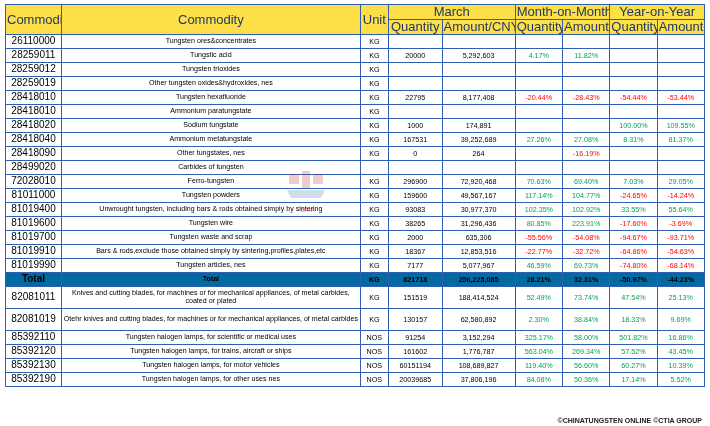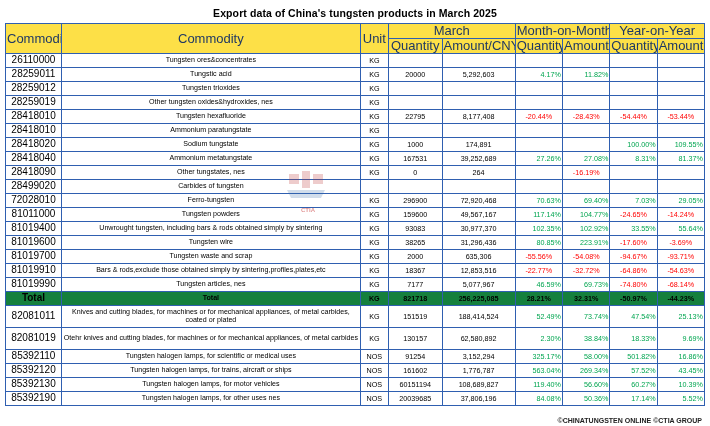--- a/index.html
+++ b/index.html
@@ -46,24 +46,24 @@
     font-size:13px;
     color:#1f3864;
     height:14px;
   }
   thead th.tall{height:28px;}
   tbody td{height:13px;background:#ffffff;}
   td.commodity{white-space:normal;font-size:7.1px;line-height:1.05;}
   td.code{font-size:10px;}
   .row-tall td{height:21px;}
   .row-tall td.commodity{white-space:normal;}
-  .green{color:#00a550;text-align:right;}
+  .green{color:#00a550;}
   .red{color:#ff0000;}
   .total-row td{
-    background:#15803d;
+    background:#0369a1;
     font-weight:bold;
   }
   .footer{
     position:absolute;
     right:8px;
     bottom:2px;
     font-size:7px;
     font-weight:bold;
     color:#222;
   }
@@ -95,21 +95,20 @@
     font-weight:bold;
     color:rgba(200,60,60,.55);
     pointer-events:none;
   }
 </style>
 </head>
 <body>
 
 <div class="sheet">
 
-  <div class="title">Export data of China's tungsten products in March 2025</div>
 
   <svg class="wm-logo" viewBox="0 0 46 40">
     <path d="M6 6 L16 6 L16 16 L6 16 Z" fill="#b33" opacity=".6"></path>
     <path d="M19 3 L27 3 L27 20 L19 20 Z" fill="#b33" opacity=".6"></path>
     <path d="M30 6 L40 6 L40 16 L30 16 Z" fill="#b33" opacity=".6"></path>
     <path d="M4 22 L42 22 L38 30 L8 30 Z" fill="#3a6ea8" opacity=".55"></path>
   </svg>
   <div class="wm-sub">CTIA</div>
 
   <table>

